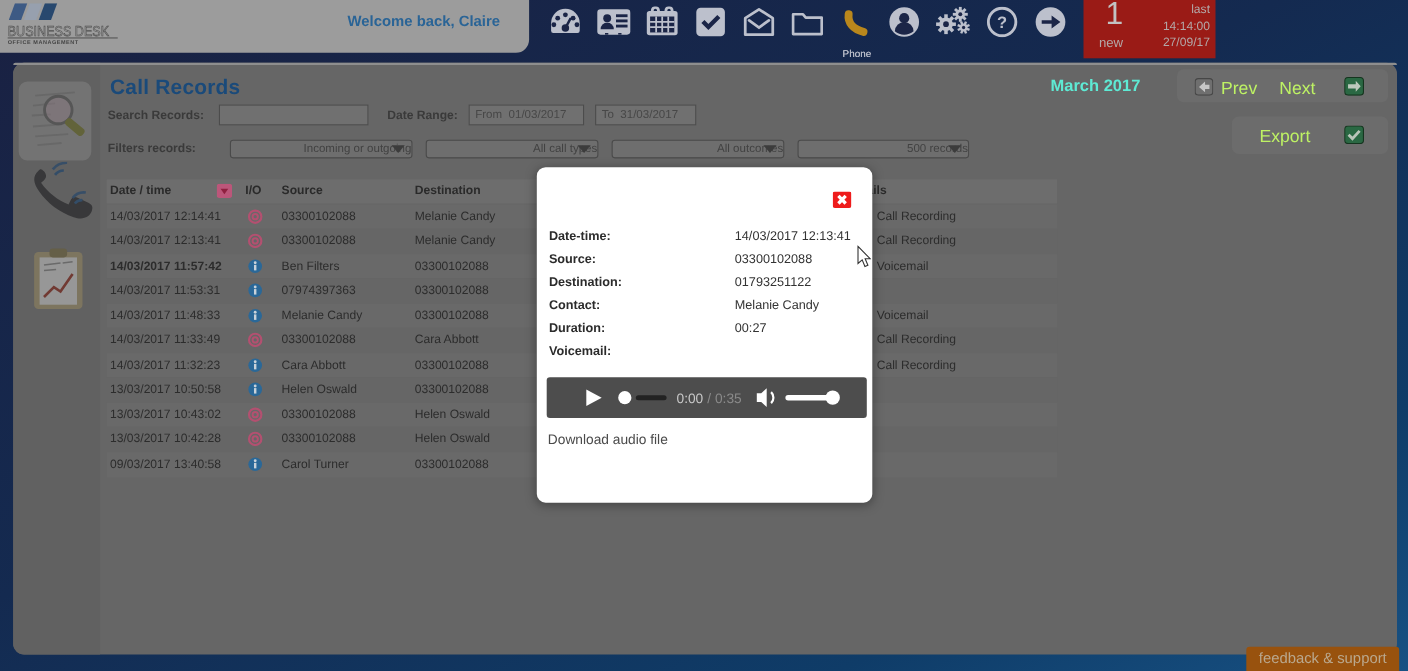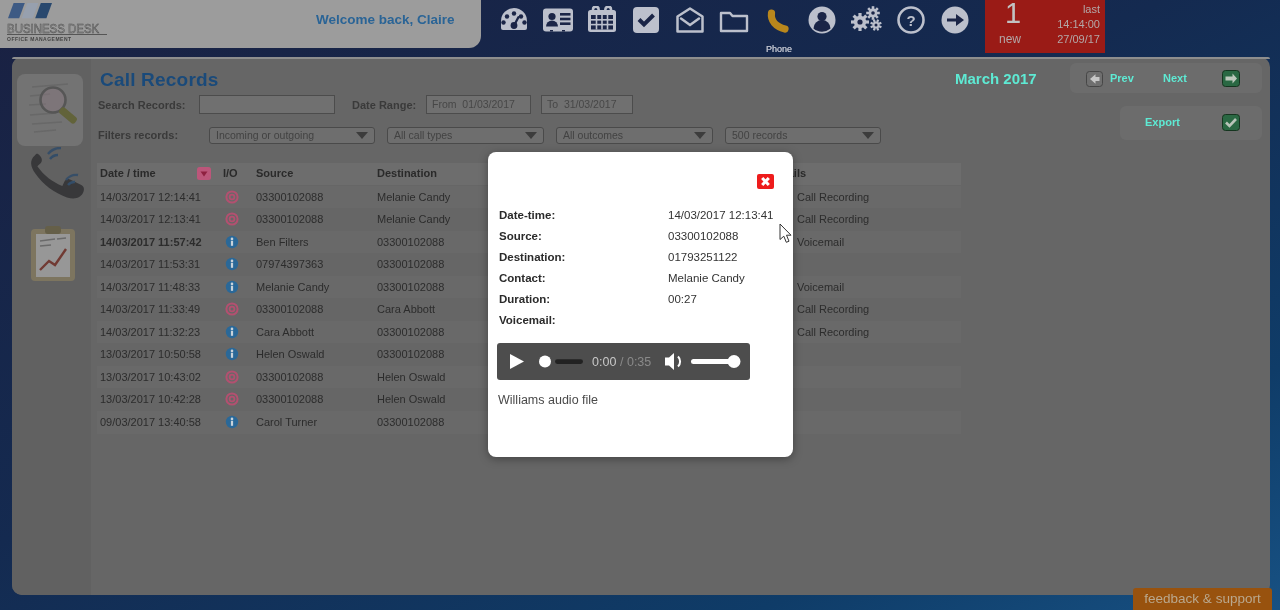--- a/index.html
+++ b/index.html
@@ -44,47 +44,47 @@
   position:absolute; left:88px; top:12px; font-size:19px; color:#1a4a7a;
   letter-spacing:0.2px;
 }
 .lbl { position:absolute; font-size:11px; font-weight:bold; color:#3a3a3a; }
 .ibox {
   position:absolute; height:19px; background:#707070; border:1px solid #4c4c4c;
   font-size:10.5px; color:#474747; line-height:17px; padding-left:5px;
 }
 .dd {
   position:absolute; height:17px; background:#6e6e6e; border:1px solid #4a4a4a;
-  border-radius:3px; font-size:10.5px; color:#424242; line-height:15px; padding-left:6px;
+  border-radius:3px; font-size:10.5px; color:#424242; line-height:15px; padding-left:6px;text-align:right;
 }
 .dd .arr {
   position:absolute; right:6px; top:4px; width:0; height:0;
   border-left:6px solid transparent; border-right:6px solid transparent;
   border-top:7px solid #3c3c3c;
 }
 #march { position:absolute; left:943px; top:13px; font-size:15px; font-weight:bold; color:#5eead4; }
-.navtxt { position:absolute; top:15px; font-size:11px; font-weight:bold; color:#5eead4; }
+.navtxt { position:absolute; top:15px; font-size:16px; font-weight:normal; color:#bef264; }
 
 .trow { position:absolute; left:85px; width:864px; height:22.6px; }
 .tcell { position:absolute; top:5px; font-size:11px; color:#2c2c2c; white-space:nowrap; }
 .thead { font-weight:bold; color:#2a2a2a; }
 
 #modal {
   position:absolute; left:488px; top:152px; width:305px; height:305px;
   background:#ffffff; border-radius:8px; box-shadow:0 2px 10px rgba(0,0,0,0.35);
 }
 #modal .close {
   position:absolute; left:269px; top:22px; width:17px; height:15px;
   
 }
 #modal .ml { position:absolute; left:11px; font-size:11.5px; font-weight:bold; color:#2b2b2b; }
 #modal .mv { position:absolute; left:180px; font-size:11.5px; color:#333; }
 #player {
-  position:absolute; left:9px; top:191px; width:253px; height:37px;
-  background:#4d4d4d; border-radius:3px;
+  position:absolute; left:9px; top:191px; width:291px; height:37px;
+  background:#4d4d4d; border-radius:3px;padding-left:23px;
 }
 #dl { position:absolute; left:10px; top:241px; font-size:12.5px; color:#4a4a4a; }
 
 #feedback {
   position:absolute; left:1133px; top:588px; width:139px; height:22px;
   background:#98520e; color:#baa88e; font-size:13.5px; text-align:center; line-height:21px;
   border-radius:3px 3px 0 0;
 }
 </style>
 </head>
@@ -444,19 +444,19 @@
       <circle cx="48" cy="18.5" r="6" fill="#ffffff"></circle>
       <rect x="58" y="16.3" width="28" height="4.6" rx="2.3" fill="#222222"></rect>
       <text x="95" y="23" font-family="Liberation Sans" font-size="12.5" fill="#c8c8c8">0:00</text>
       <text x="123" y="23" font-family="Liberation Sans" font-size="12.5" fill="#8a8a8a">/ 0:35</text>
       <path d="M168 14.5 L172 14.5 L177 10 L177 27 L172 22.5 L168 22.5 Z" fill="#ffffff"></path>
       <path d="M181 13.5 a7 7 0 0 1 0 10" stroke="#ffffff" stroke-width="2" fill="none"></path>
       <rect x="194" y="16" width="40" height="5" rx="2.5" fill="#ffffff"></rect>
       <circle cx="237" cy="18.5" r="6.5" fill="#ffffff"></circle>
     </svg>
   </div>
-  <div id="dl">Williams audio file</div>
+  <div id="dl">Download audio file</div>
 </div>
 <svg style="position:absolute;left:778px;top:223px;" width="14" height="22" viewBox="0 0 14 22">
   <path d="M2 1 L2 16.5 L5.8 13.2 L8.3 19.3 L11 18.2 L8.5 12.2 L13 12.2 Z" fill="#ffffff" stroke="#333" stroke-width="1"></path>
 </svg>
 
 <div id="feedback">feedback &amp; support</div>
 
 </body></html>

